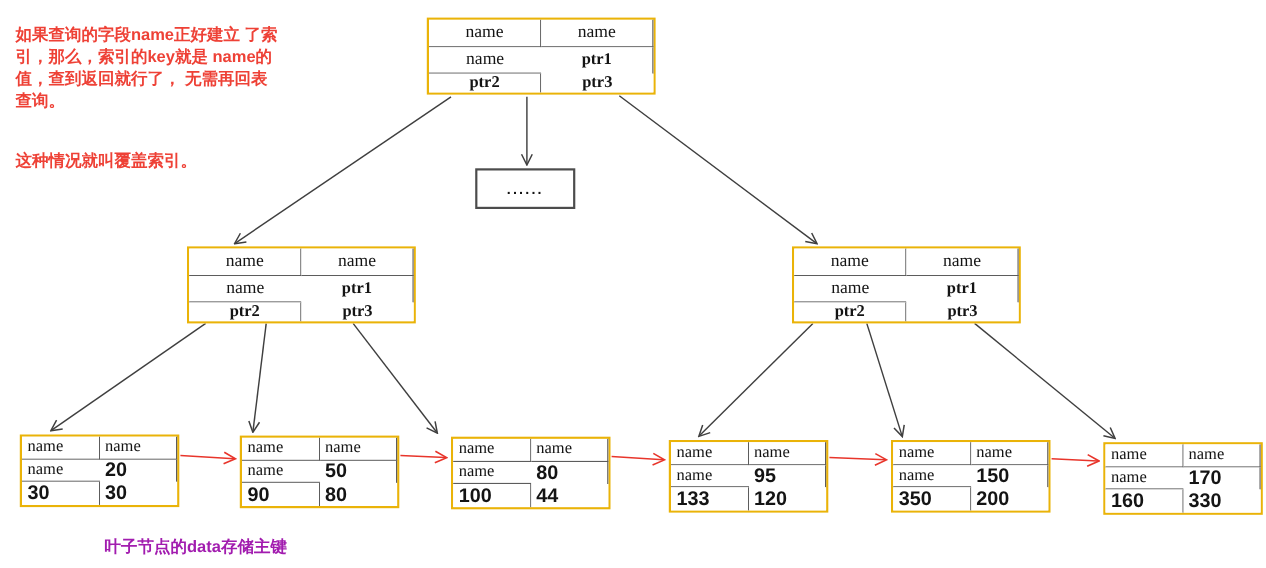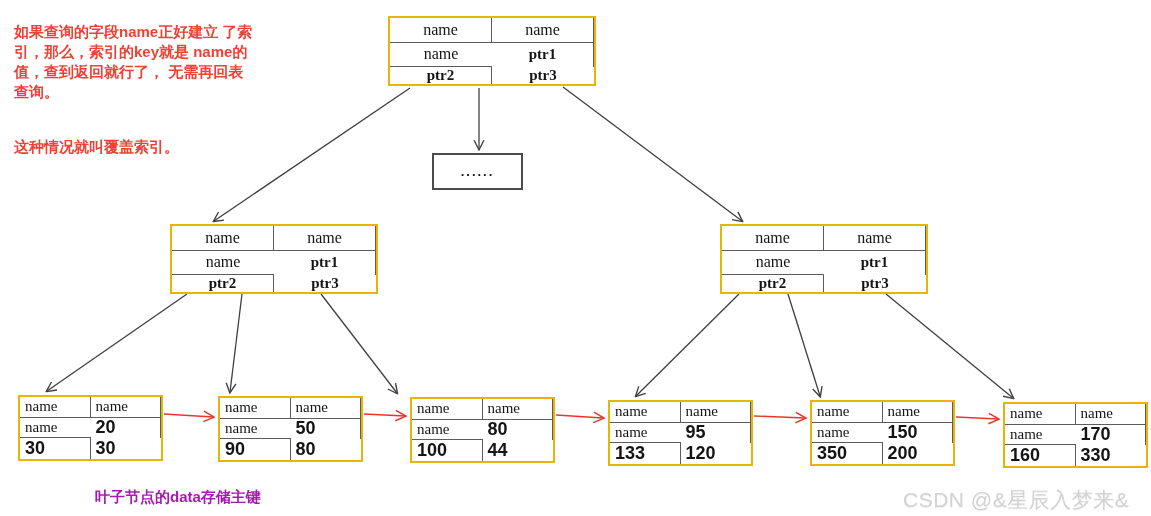--- a/index.html
+++ b/index.html
@@ -242,15 +242,14 @@
     <div class="cell key">name</div>
     <div class="cell key">name</div>
     <div class="cell key">name</div>
     <div class="cell bottom val">170</div>
     <div class="cell bottom val">160</div>
     <div class="cell bottom val">330</div>
   </div>
 
   <div class="caption">叶子节点的data存储主键</div>
 
-  <div class="watermark">CSDN @&amp;星辰入梦来&amp;</div>
 
 </div>
 
 </body></html>

